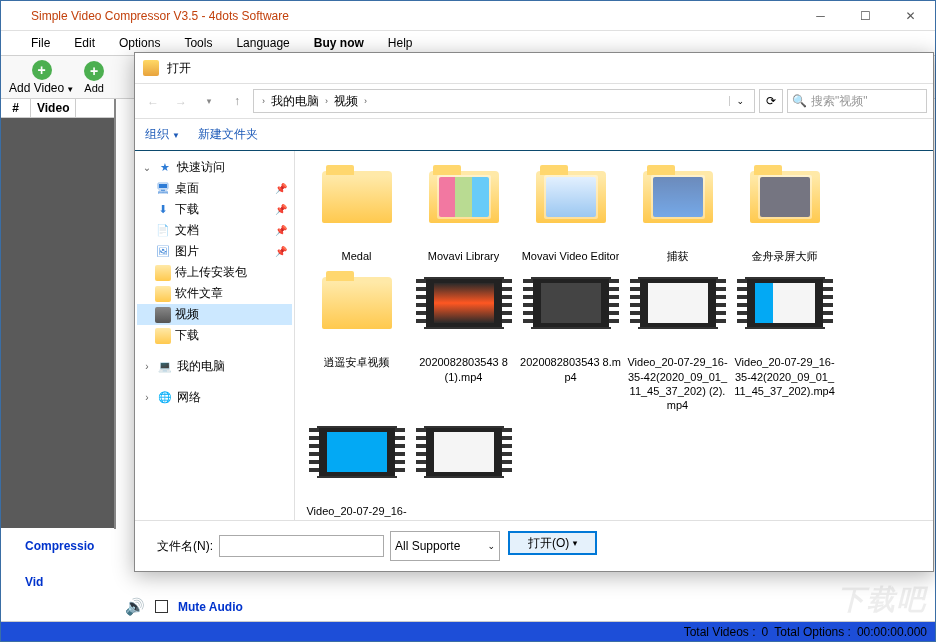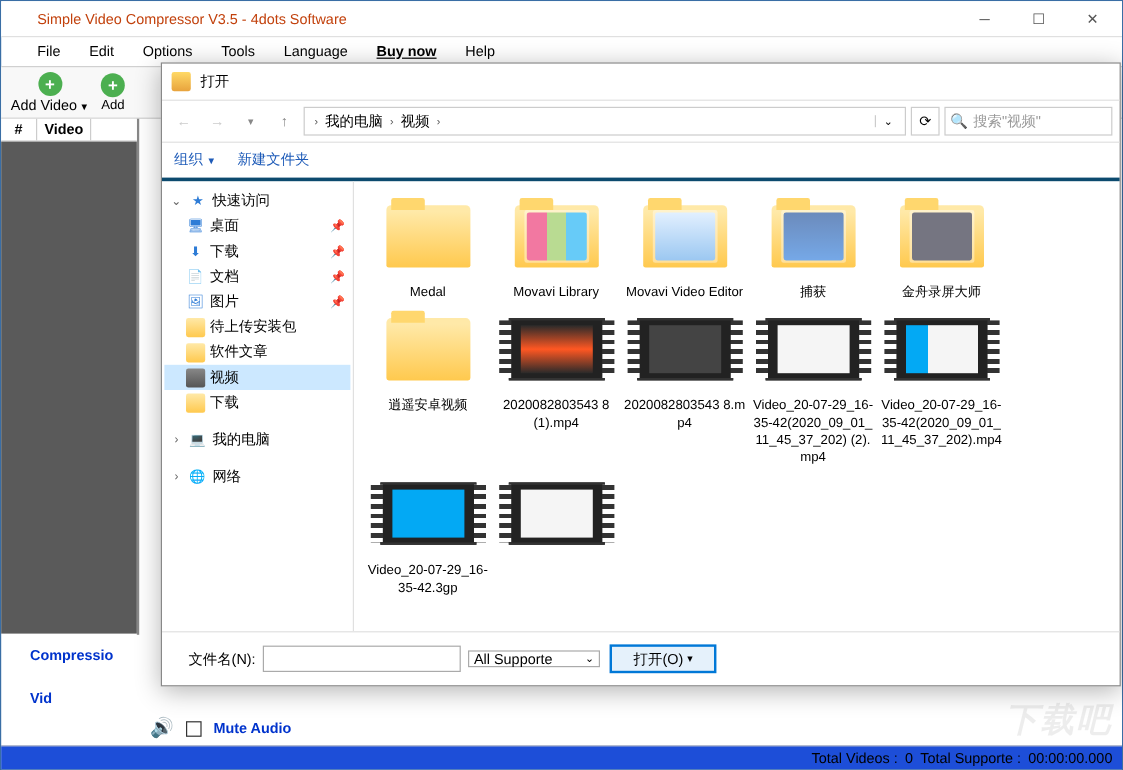--- a/index.html
+++ b/index.html
@@ -8,21 +8,21 @@
 
 .main-window { width: 936px; height: 642px; border: 1px solid #3a6ea5; background: #fff; position: relative; }
 .titlebar { height: 30px; background: #fff; display: flex; align-items: center; padding: 0 2px; border-bottom: 1px solid #e0e0e0; }
 .titlebar .app-icon { width: 16px; height: 16px; margin: 0 6px; background: radial-gradient(circle, #5ab #8cf 30%, #000 32%, #ccc 34%, #333 50%, #666 60%, #999 70%); border-radius: 50%; }
 .titlebar .title { color: #c2410c; flex: 1; font-size: 12px; }
 .winbtns { display: flex; }
 .winbtn { width: 45px; height: 28px; display: flex; align-items: center; justify-content: center; color: #555; cursor: pointer; }
 
 .menubar { height: 24px; display: flex; align-items: center; padding: 0 20px; gap: 4px; }
 .menuitem { padding: 2px 10px; cursor: pointer; }
-.menuitem.bold { font-weight: bold; text-decoration: underline; }
+.menuitem.bold { font-weight: bold; }
 
 .toolbar { height: 44px; border-top: 1px solid #d0d0d0; border-bottom: 1px solid #d0d0d0; display: flex; align-items: center; padding: 0 4px; gap: 2px; background: #f8f8f8; }
 .toolbtn { display: flex; flex-direction: column; align-items: center; justify-content: center; padding: 2px 4px; cursor: pointer; height: 100%; }
 .toolbtn .plus { width: 20px; height: 20px; border-radius: 50%; background: #4caf50; display:flex; align-items:center; justify-content:center; color:#fff; font-size:14px; font-weight:bold; }
 .toolbtn .lbl { font-size: 11px; margin-top:1px; }
 .tool-drop { font-size: 8px; margin-left:2px; }
 
 .content-row { display: flex; height: 430px; }
 .file-table { width: 115px; border-right: 2px solid #888; }
 .file-table-head { display: flex; border-bottom: 1px solid #ccc; background:#fff; }
@@ -47,21 +47,21 @@
 .navbtn { width:24px; height:24px; display:flex; align-items:center; justify-content:center; color:#888; cursor:pointer; }
 .navbtn.disabled { color:#ccc; }
 .addr-bar { flex:1; height:24px; border:1px solid #ccc; display:flex; align-items:center; padding:0 4px; gap:4px; }
 .addr-bar .seg { display:flex; align-items:center; gap:2px; cursor:pointer; padding:0 2px; }
 .addr-bar .chev { font-size:9px; color:#555; }
 .addr-drop { font-size:9px; padding:0 6px; border-left:1px solid #ccc; cursor:pointer; }
 .refresh { width:24px; height:24px; display:flex; align-items:center; justify-content:center; cursor:pointer; border:1px solid #ccc;}
 .search-box { width:140px; height:24px; border:1px solid #ccc; display:flex; align-items:center; padding:0 4px; color:#999; }
 .search-box .sicn { margin-right:4px; }
 
-.dlg-toolbar { height: 32px; display:flex; align-items:center; padding:0 10px; gap:18px; border-bottom:3px solid #0c4a6e;}
+.dlg-toolbar { height: 32px; display:flex; align-items:center; padding:0 10px; gap:18px; border-bottom:1px solid #0c4a6e;}
 .dlg-tlink { color:#1e5bb8; cursor:pointer; }
 .dlg-tlink .drop { font-size:8px; margin-left:3px; }
 .dlg-spacer { flex:1; }
 
 .dlg-body { flex:1; display:flex; overflow:hidden; }
 .tree { width: 160px; border-right:1px solid #e0e0e0; padding:6px 2px; overflow:hidden; }
 .tree-item { display:flex; align-items:center; gap:4px; padding:2px 4px; cursor:pointer; white-space:nowrap; }
 .tree-item .exp { width:12px; font-size:10px; color:#666; text-align:center; }
 .tree-item .ticn { width:16px; height:16px; display:flex; align-items:center; justify-content:center; font-size:11px; }
 .tree-item.depth1 { padding-left: 18px; }
@@ -69,38 +69,38 @@
 .tree-item .pin { color:#888; margin-left:auto; font-size:10px; }
 .ticn.star { color:#2e7cd6; }
 .ticn.folder { background:linear-gradient(#ffe9a8,#ffc94e); border-radius:2px; }
 .ticn.monitor { color:#2e7cd6; }
 .ticn.net { color:#2e7cd6; }
 .ticn.video { background:linear-gradient(#888,#555); border-radius:2px; position:relative; }
 
 .files { flex:1; padding:10px 0 0 8px; overflow:hidden; display:flex; flex-wrap:wrap; align-content:flex-start; gap:0; }
 .file-item { width: 107px; display:flex; flex-direction:column; align-items:center; padding:4px 2px; cursor:pointer; }
 .file-item .thumb { width:80px; height:64px; display:flex; align-items:center; justify-content:center; position:relative; }
-.file-item .fname { font-size:11px; text-align:center; margin-top:8px; line-height:1.3; word-break:break-all; max-height: 58px; overflow:hidden; }
+.file-item .fname { font-size:11px; text-align:center; margin-top:20px; line-height:1.3; word-break:break-all; max-height: 58px; overflow:hidden; }
 .folder-icn { width:70px; height:52px; background:linear-gradient(#ffe9a8 10%,#ffc94e); border-radius:4px 4px 2px 2px; position:relative; }
 .folder-icn::before { content:''; position:absolute; top:-6px; left:4px; width:28px; height:10px; background:#ffd76e; border-radius:2px 2px 0 0; }
 .folder-icn.has-content::after { content:''; position:absolute; top:4px; left:8px; right:8px; bottom:4px; background:rgba(255,255,255,0.4); border-radius:2px; }
 .video-thumb { width:86px; height:52px; background:#222; border:2px solid #333; position:relative; display:flex; align-items:center; justify-content:center; }
 .video-thumb::before,.video-thumb::after { content:''; position:absolute; top:0; bottom:0; width:10px; background:repeating-linear-gradient(#333 0 4px,#fff 4px 8px); }
 .video-thumb::before { left:-10px; }
 .video-thumb::after { right:-10px; }
 .video-thumb .vinner { width:60px; height:40px; background:#888; }
 .video-file-icn { width:56px; height:60px; background:#fff; border:1px solid #ccc; position:relative; display:flex; align-items:center; justify-content:center; }
 .video-file-icn::before { content:''; position:absolute; top:0; right:0; border-width:0 0 12px 12px; border-style:solid; border-color:transparent transparent #ddd transparent; }
 .video-file-icn .play { width:0; height:0; border-left:16px solid #0a84d6; border-top:10px solid transparent; border-bottom:10px solid transparent; }
 
 .dlg-footer { border-top:1px solid #e0e0e0; padding:10px 8px; display:flex; flex-direction:row; gap:8px; }
 .fn-row { display:flex; align-items:center; gap:6px; }
 .fn-label { width:70px; text-align:right; }
 .fn-input { flex:1; height:22px; border:1px solid #aaa; padding:0 4px; }
-.fn-combo { width:110px; height:14px; border:1px solid #aaa; display:flex; align-items:center; padding:0 4px; justify-content:space-between; cursor:pointer; }
+.fn-combo { width:110px; height:30px; border:1px solid #aaa; display:flex; align-items:center; padding:0 4px; justify-content:space-between; cursor:pointer; }
 .btn-row { display:flex; justify-content:flex-end; gap:6px; }
 .dlg-btn { height:24px; padding:0 18px; border:1px solid #0078d7; background:#e5f1fb; cursor:pointer; display:flex; align-items:center; }
 .dlg-btn.primary { border:2px solid #0078d7; }
 
 .watermark { position:absolute; right:8px; bottom:22px; font-size:28px; color:rgba(0,0,0,0.07); font-style:italic; font-weight:bold; letter-spacing:2px; pointer-events:none; }
 
 
 .folder-inner { position:absolute; top:6px; left:10px; right:10px; bottom:6px; border-radius:2px; }
 .fi-colorful { background: linear-gradient(90deg,#e91e63 33%,#8bc34a 33% 66%,#03a9f4 66%); }
 .fi-blue { background: linear-gradient(#cfe6ff,#5aa3e8); }
@@ -166,21 +166,21 @@
       <span class="checkbox"></span>
       <span class="mute-lbl">Mute Audio</span>
     </div>
   </div>
 
   <div class="watermark">下载吧</div>
 
   <div class="statusbar">
     <span>Total Videos :</span>
     <span>0</span>
-    <span>Total Supporte :</span>
+    <span>Total Options :</span>
     <span>00:00:00.000</span>
   </div>
 </div>
 
 <div class="dialog">
   <div class="dlg-title">
     <div class="icn"></div>
     <span>打开</span>
   </div>
   <div class="dlg-nav">

